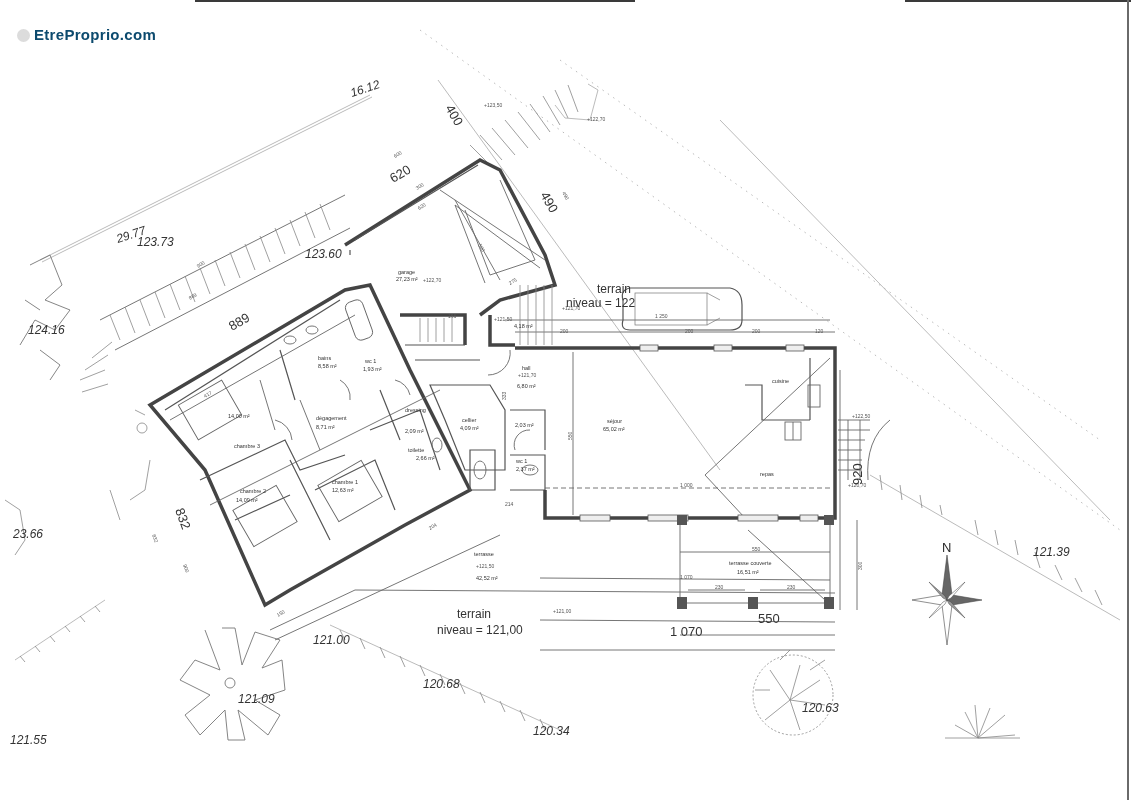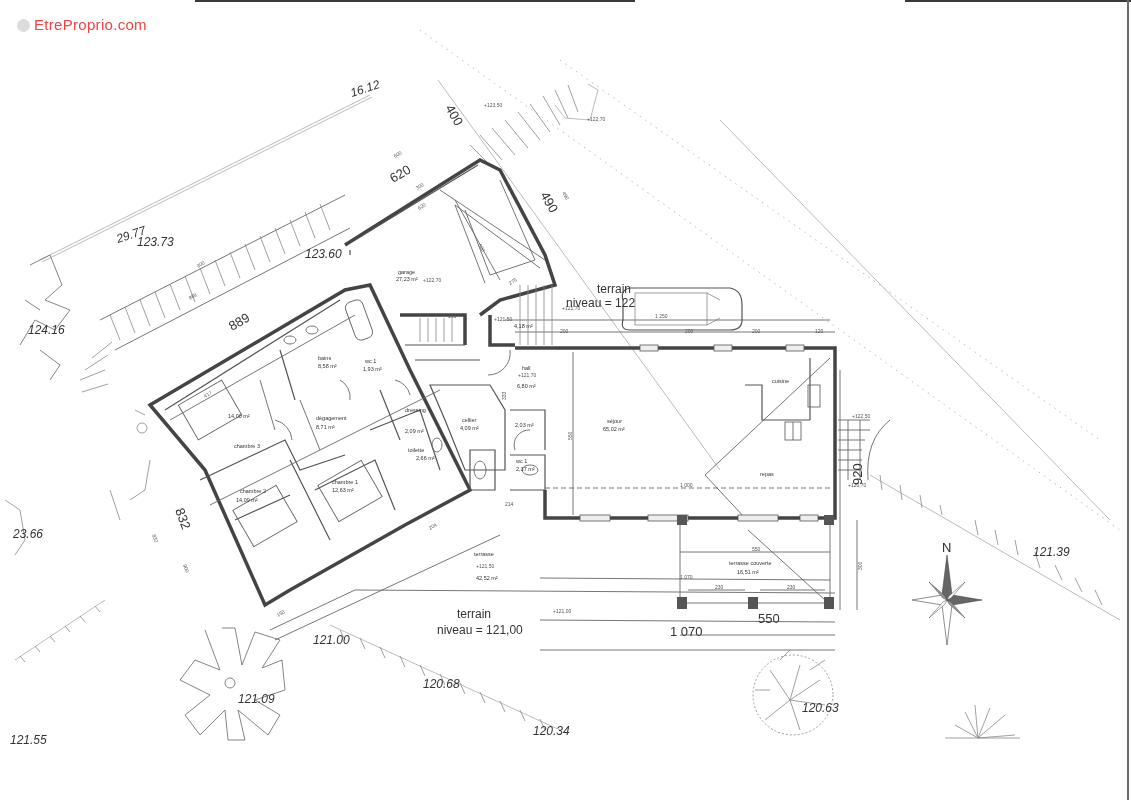--- a/index.html
+++ b/index.html
@@ -1,21 +1,21 @@
 <!DOCTYPE html>
 <html><head>
 <meta charset="utf-8">
 <style>
   html, body { margin: 0; padding: 0; background: #ffffff; }
   body { width: 1131px; height: 800px; position: relative; overflow: hidden; font-family: "Liberation Sans", sans-serif; }
   #plan { position: absolute; left: 0; top: 0; width: 1131px; height: 800px; }
   .topbar-left { position: absolute; left: 195px; top: 0; width: 440px; height: 2px; background: #3a3a3a; }
   .topbar-right { position: absolute; left: 905px; top: 0; width: 226px; height: 2px; background: #3a3a3a; }
   .rightedge { position: absolute; right: 2px; top: 0; width: 2px; height: 800px; background: #6a6a6a; }
-  .watermark { position: absolute; left: 17px; top: 16px; font-size: 15px; color: #ef4444; letter-spacing: 0.3px; }
+  .watermark { position: absolute; left: 17px; top: 26px; font-size: 15px; color: #0c4a6e; letter-spacing: 0.3px; font-weight: bold; }
   .watermark .c { display: inline-block; width: 13px; height: 13px; border-radius: 50%; background: #dcdcdc; vertical-align: -2px; margin-right: 4px; }
   svg text { font-family: "Liberation Sans", sans-serif; fill: #2a2a2a; }
   .lvl { font-size: 12px; font-style: italic; fill: #333; }
   .dim-big { font-size: 13px; fill: #333; }
   .dim-sm { font-size: 5px; fill: #555; }
   .room { font-size: 5.5px; fill: #333; }
   .terrain { font-size: 12px; fill: #333; }
   .wall { fill: none; stroke: #444; stroke-width: 3.5; }
   .wall-thin { fill: none; stroke: #555; stroke-width: 1.2; }
   .line { fill: none; stroke: #666; stroke-width: 0.9; }

